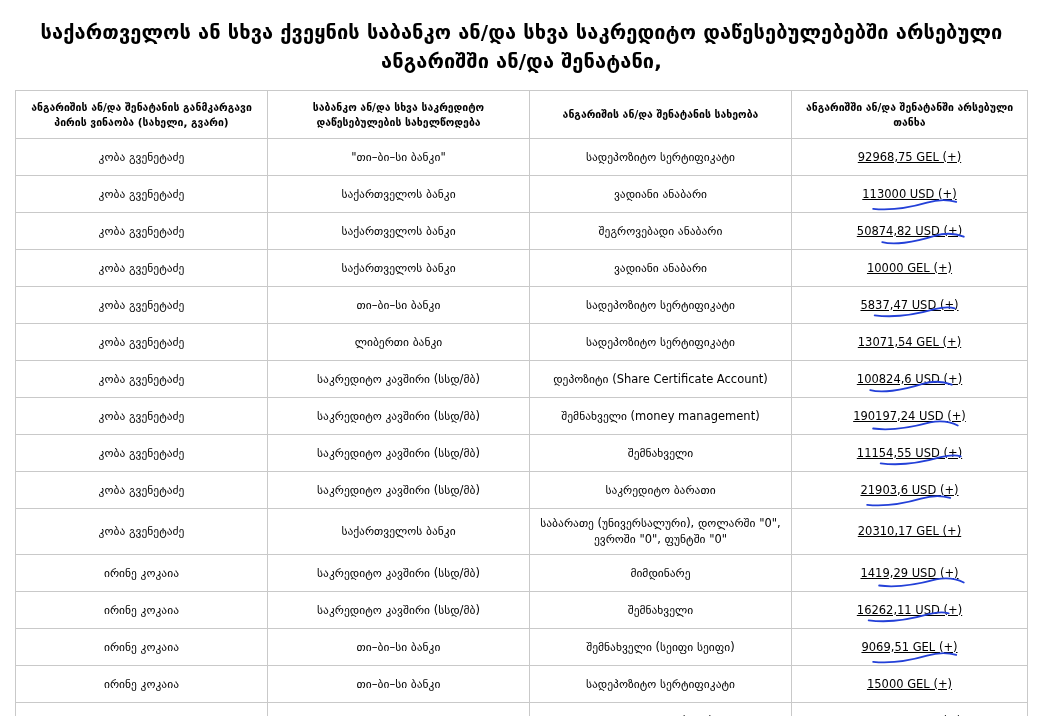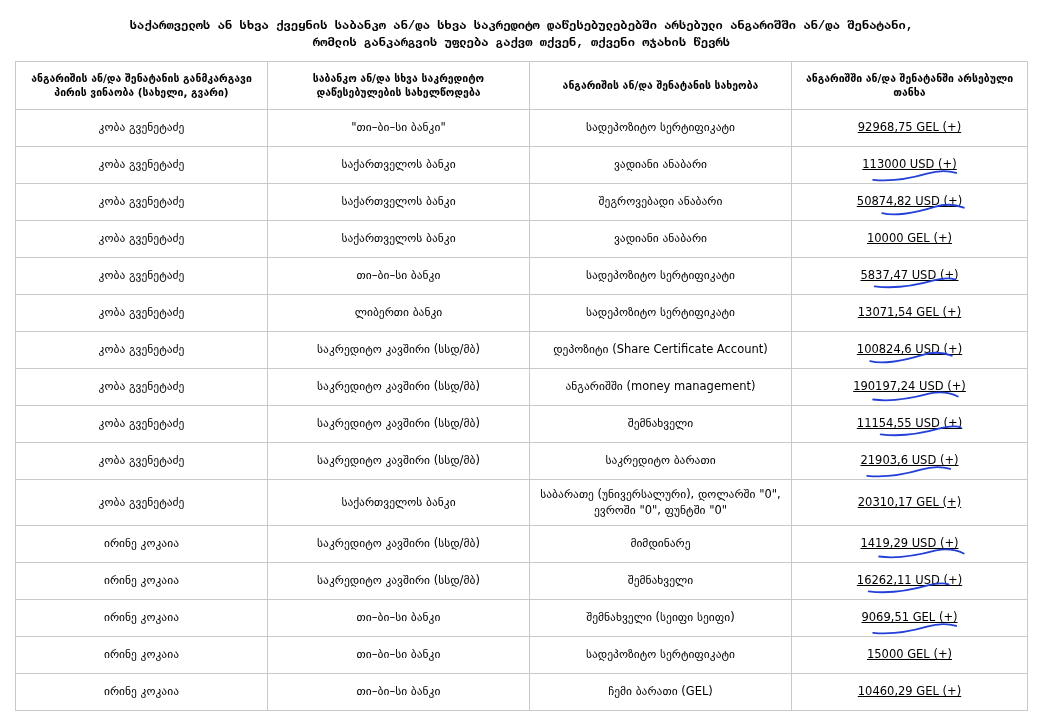--- a/index.html
+++ b/index.html
@@ -16,26 +16,25 @@
   }
   .page {
     position: relative;
     width: 1043px;
     height: 716px;
     box-sizing: border-box;
     padding: 14px 10px 0 10px;
   }
   .doc-title {
     text-align: center;
-    font-size: 12px;
+    font-size: 20px;
     font-weight: bold;
     line-height: 1.45;
-    margin: 4px 14px 8px 14px;
+    margin: 4px 14px 14px 14px;
     letter-spacing: 0.1px;
-    font-family: Liberation Mono, monospace;
   }
   table.decl {
     width: 1012px;
     margin: 0 auto;
     border-collapse: collapse;
     table-layout: fixed;
   }
   table.decl th, table.decl td {
     border: 1px solid #c9c9c9;
     vertical-align: middle;
@@ -82,21 +81,20 @@
     stroke-linejoin: round;
   }
 </style>
 </head>
 <body>
 
 <div class="page">
 
   <div class="doc-title">
     <div>საქართველოს ან სხვა ქვეყნის საბანკო ან/და სხვა საკრედიტო დაწესებულებებში არსებული ანგარიშში ან/და შენატანი,</div>
-    <div>რომლის განკარგვის უფლება გაქვთ თქვენ, თქვენი ოჯახის წევრს</div>
   </div>
 
   <table class="decl">
     <colgroup>
       <col class="c1">
         <col class="c2">
         <col class="c3">
         <col class="c4">
     </colgroup>
     <thead>
@@ -154,21 +152,21 @@
           <td>კობა გვენეტაძე</td>
           <td>საკრედიტო კავშირი (სსდ/მბ)</td>
           <td>დეპოზიტი (Share Certificate Account)</td>
           <td class="amount-cell"><span class="amount-text">100824,6 USD (+)</span><span class="scribble" style="left: 60px; top: 16px;"><svg width="118" height="20" viewBox="-4 -6 122 26">
                 <path d="M4,11 C18,15 44,12 72,3 C88,-2 100,0 110,4"></path>
               </svg></span></td>
         </tr>
         <tr>
           <td>კობა გვენეტაძე</td>
           <td>საკრედიტო კავშირი (სსდ/მბ)</td>
-          <td>ანგარიშში (money management)</td>
+          <td>შემნახველი (money management)</td>
           <td class="amount-cell"><span class="amount-text">190197,24 USD (+)</span><span class="scribble" style="left: 66px; top: 19px;"><svg width="118" height="20" viewBox="-4 -6 122 26">
                 <path d="M0,9 C22,12 48,8 74,1 C90,-2 102,1 110,5"></path>
               </svg></span></td>
         </tr>
         <tr>
           <td>კობა გვენეტაძე</td>
           <td>საკრედიტო კავშირი (სსდ/მბ)</td>
           <td>შემნახველი</td>
           <td class="amount-cell"><span class="amount-text">11154,55 USD (+)</span><span class="scribble" style="left: 72px; top: 16px;"><svg width="118" height="20" viewBox="-4 -6 122 26">
                 <path d="M2,10 C24,13 52,10 80,2 C92,-1 100,-1 106,1"></path>

